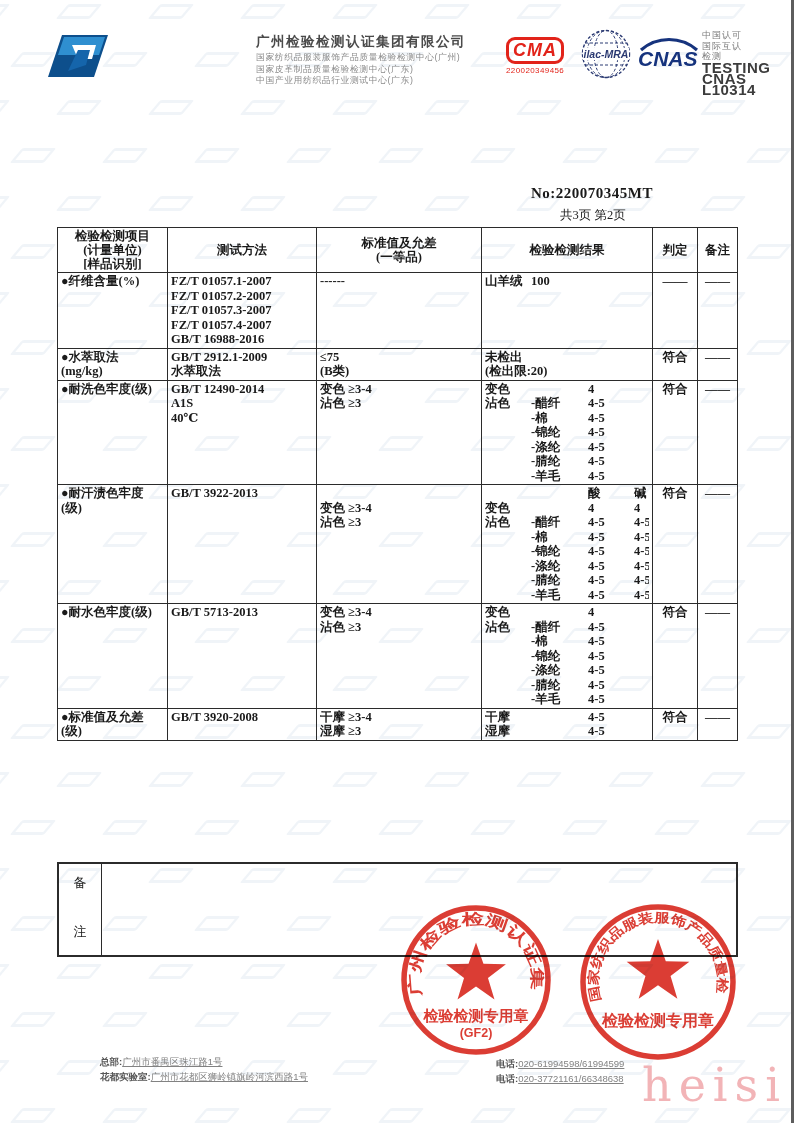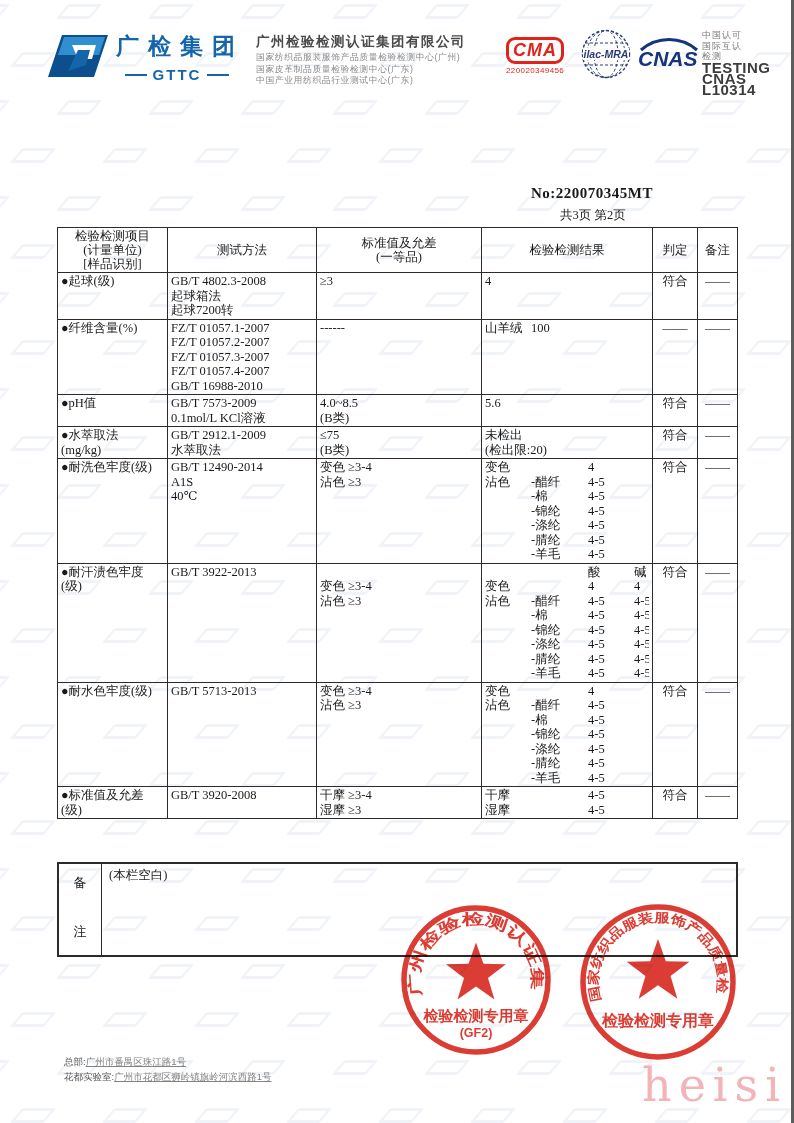--- a/index.html
+++ b/index.html
@@ -39,21 +39,21 @@
 
   
   .title { position:absolute; left:0; right:0; top:132px; text-align:center;
            font-size:27px; font-weight:bold; letter-spacing:7px; color:#111; }
   .report-no { position:absolute; left:531px; top:185px; font-size:15px; font-weight:bold; letter-spacing:0.5px; }
   .page-info { position:absolute; left:560px; top:207px; font-size:12.5px; }
 
   
   .rt { position:absolute; left:57px; top:227px; width:681px; border-collapse:collapse;
         table-layout:fixed; font-size:12.5px; }
-  .rt th, .rt td { border:1.6px solid #2b2b2b; vertical-align:top; padding:1px 3px; font-weight:normal; }
+  .rt th, .rt td { border:1.6px solid #2b2b2b; vertical-align:top; padding:1px 3px; font-weight:bold; }
   .rt th { vertical-align:middle; text-align:center; height:45px; }
   .rt th div { line-height:14px; }
   .rt th:nth-child(1){width:110px} .rt th:nth-child(2){width:149px} .rt th:nth-child(3){width:165px}
   .rt th:nth-child(4){width:171px} .rt th:nth-child(5){width:45px}  .rt th:nth-child(6){width:40px}
   .ln { line-height:14.5px; white-space:nowrap; overflow:hidden; }
   .c { display:inline-block; vertical-align:top; }
   .c0 { width:46px; } .c1 { width:57px; } .c2 { width:46px; } .c3 { width:46px; }
   .col-verdict, .col-remark { text-align:center; line-height:14.5px; }
 
   
@@ -69,21 +69,21 @@
   .ring-text { fill:#d7281d; font-family:"Liberation Sans","DejaVu Sans",sans-serif; font-weight:bold; }
   .seal-label { fill:#d7281d; font-family:"Liberation Sans","DejaVu Sans",sans-serif; font-weight:bold;
                 text-anchor:middle; }
   .star { fill:#d7281d; }
 
   
   .footer-left { position:absolute; left:64px; top:1054px;
                  font-family:"Liberation Sans","DejaVu Sans",sans-serif; font-size:9.5px; line-height:15px; }
   .footer-right { position:absolute; left:460px; top:1057px;
                   font-family:"Liberation Sans","DejaVu Sans",sans-serif; font-size:9.5px; line-height:14.5px; }
-  .f-label { font-weight:normal; color:#555; }
+  .f-label { font-weight:bold; color:#555;margin-left:36px; }
   .f-value { color:#828282;text-decoration:underline; }
   .heisi { position:absolute; left:642px; top:1058px; z-index:4; font-family:"DejaVu Serif",serif;
            font-size:46px; color:#f0a7ab; letter-spacing:7px; opacity:0.85; }
 </style>
 </head>
 <body>
 
 <div class="page">
   <div class="wm-layer">
       <span class="wm-tile" style="left: -30px; top: 4px;"></span>
@@ -317,28 +317,20 @@
     </div>
 
   <div class="content">
 
     <svg class="logo-svg" width="62" height="46" viewBox="0 0 62 46">
       <polygon points="14,2 60,2 46,44 0,44" fill="#0d4f8c"></polygon>
       <polygon points="16,4 57,4 51,22 10,22" fill="#2f8fd0"></polygon>
       <polygon points="24,12 48,12 44,26 30,26" fill="#ffffff"></polygon>
       <polygon points="30,17 42,17 38,32 20,38" fill="#1565ab"></polygon>
     </svg>
-    <div class="brand">
-      <div class="brand-cn">广检集团</div>
-      <div class="brand-en">
-        <span class="dash"></span>
-          <span>GTTC</span>
-          <span class="dash"></span>
-      </div>
-    </div>
     <div class="company">
       <div class="company-name">广州检验检测认证集团有限公司</div>
       <div class="company-sub">国家纺织品服装服饰产品质量检验检测中心(广州)</div>
       <div class="company-sub">国家皮革制品质量检验检测中心(广东)</div>
       <div class="company-sub">中国产业用纺织品行业测试中心(广东)</div>
     </div>
     <div class="certs">
       <div class="cma">
         <div class="cma-box">
             <span>CMA</span>
@@ -392,72 +384,36 @@
               <div>判定</div>
             </th>
             <th>
               <div>备注</div>
             </th>
           </tr>
         </thead>
       <tbody>
           <tr>
             <td class="col-item">
-              <div class="ln">●起球(级)</div>
-            </td>
-            <td class="col-method">
-              <div class="ln">GB/T 4802.3-2008</div>
-              <div class="ln">起球箱法</div>
-              <div class="ln">起球7200转</div>
-            </td>
-            <td class="col-standard">
-              <div class="ln">≥3</div>
-            </td>
-            <td class="col-result">
-              <div class="ln"><span class="c c0">4</span></div>
-            </td>
-            <td class="col-verdict">符合</td>
-            <td class="col-remark">——</td>
-          </tr>
-          <tr>
-            <td class="col-item">
               <div class="ln">●纤维含量(%)</div>
             </td>
             <td class="col-method">
               <div class="ln">FZ/T 01057.1-2007</div>
               <div class="ln">FZ/T 01057.2-2007</div>
               <div class="ln">FZ/T 01057.3-2007</div>
               <div class="ln">FZ/T 01057.4-2007</div>
-              <div class="ln">GB/T 16988-2010</div>
+              <div class="ln">GB/T 16988-2016</div>
             </td>
             <td class="col-standard">
               <div class="ln">------</div>
             </td>
             <td class="col-result">
               <div class="ln"><span class="c c0">山羊绒</span><span class="c c1">100</span></div>
             </td>
             <td class="col-verdict">——</td>
-            <td class="col-remark">——</td>
-          </tr>
-          <tr>
-            <td class="col-item">
-              <div class="ln">●pH值</div>
-            </td>
-            <td class="col-method">
-              <div class="ln">GB/T 7573-2009</div>
-              <div class="ln">0.1mol/L KCl溶液</div>
-            </td>
-            <td class="col-standard">
-              <div class="ln">4.0~8.5</div>
-              <div class="ln">(B类)</div>
-            </td>
-            <td class="col-result">
-              <div class="ln"><span class="c c0">5.6</span></div>
-            </td>
-            <td class="col-verdict">符合</td>
             <td class="col-remark">——</td>
           </tr>
           <tr>
             <td class="col-item">
               <div class="ln">●水萃取法</div>
               <div class="ln">(mg/kg)</div>
             </td>
             <td class="col-method">
               <div class="ln">GB/T 2912.1-2009</div>
               <div class="ln">水萃取法</div>
@@ -567,26 +523,29 @@
             <td class="col-remark">——</td>
           </tr>
         </tbody>
     </table>
 
     <div class="remarks">
       <div class="remarks-label">
         <span>备</span>
         <span>注</span>
       </div>
-      <div class="remarks-content">(本栏空白)</div>
     </div>
 
     <div class="footer-left">
       <div><span class="f-label">总部:</span><span class="f-value">广州市番禺区珠江路1号</span></div>
       <div><span class="f-label">花都实验室:</span><span class="f-value">广州市花都区狮岭镇旗岭河滨西路1号</span></div>
+    </div>
+    <div class="footer-right">
+      <div><span class="f-label">电话:</span><span class="f-value">020-61994598/61994599</span></div>
+      <div><span class="f-label">电话:</span><span class="f-value">020-37721161/66348638</span></div>
     </div>
   </div>
 
   <svg class="stamps" width="390" height="210" viewBox="0 0 390 210">
     <defs>
       <path id="arcL" d="M 42.7,117.3 A 56,56 0 1 1 149.3,117.3" fill="none"></path>
       <path id="arcR" d="M 221,120.5 A 60,60 0 1 1 335,120.5" fill="none"></path>
     </defs>
     <g>
       <circle class="stamp-ring" cx="96" cy="100" r="72"></circle>

